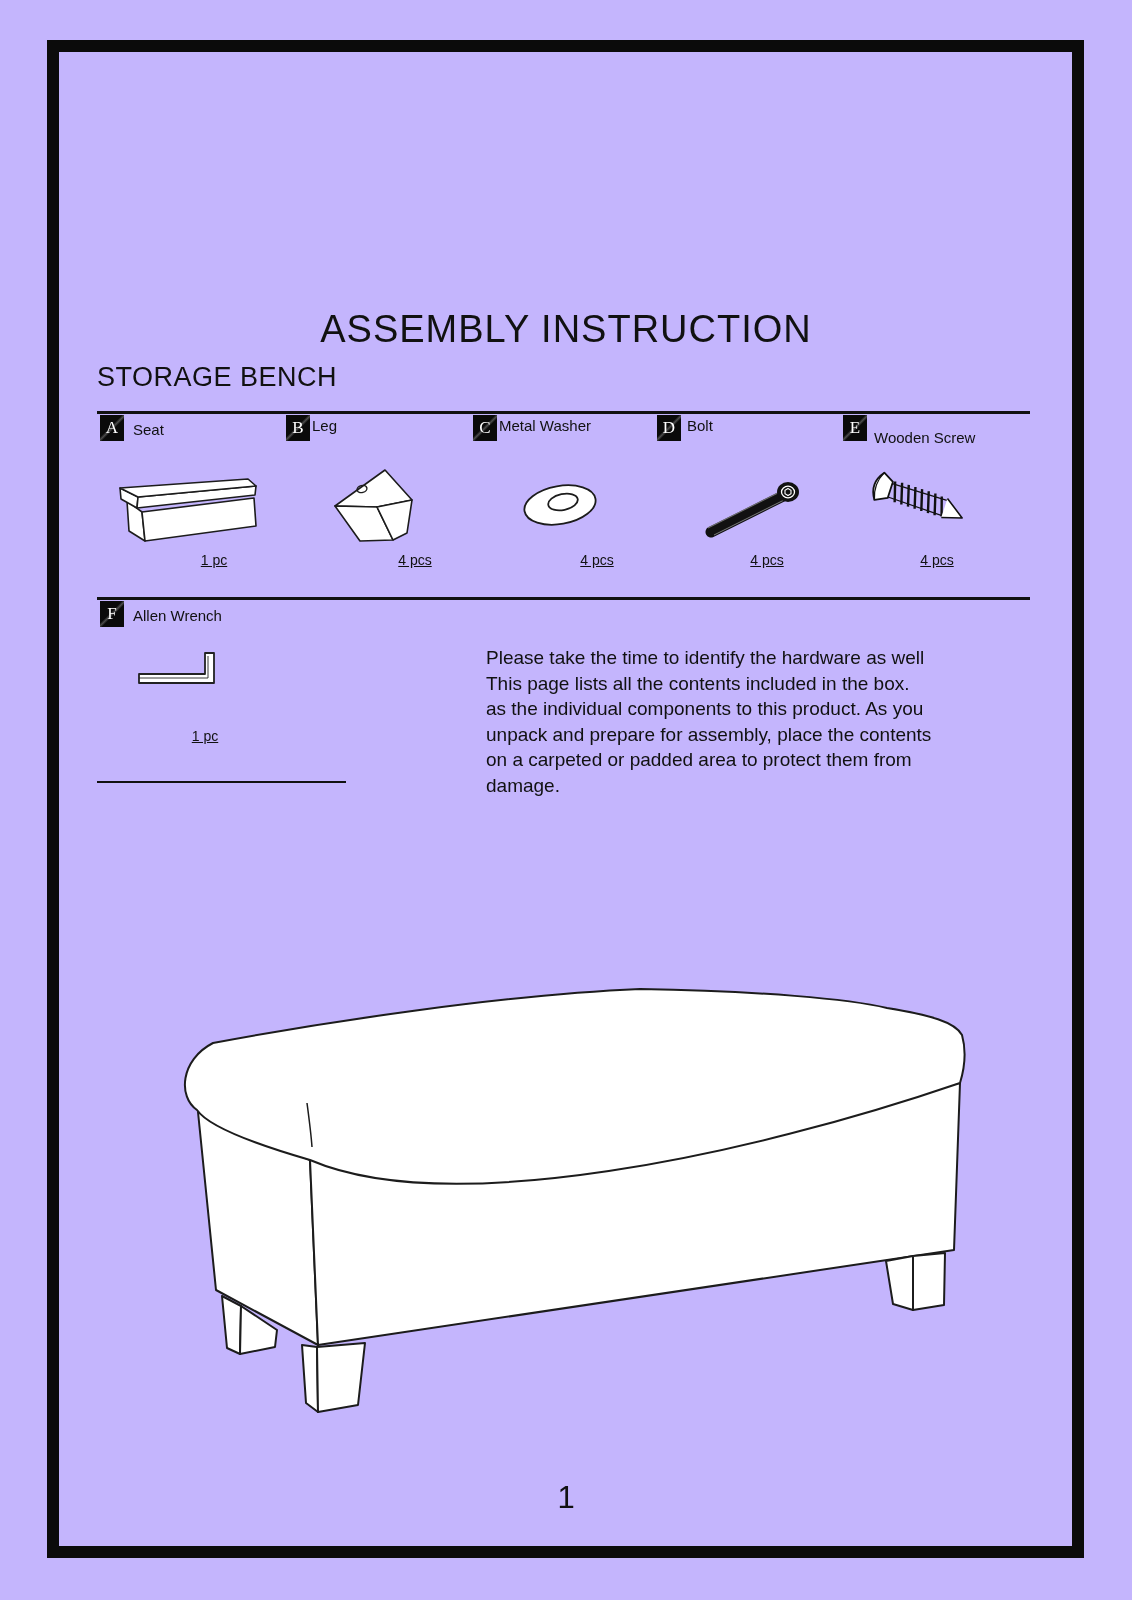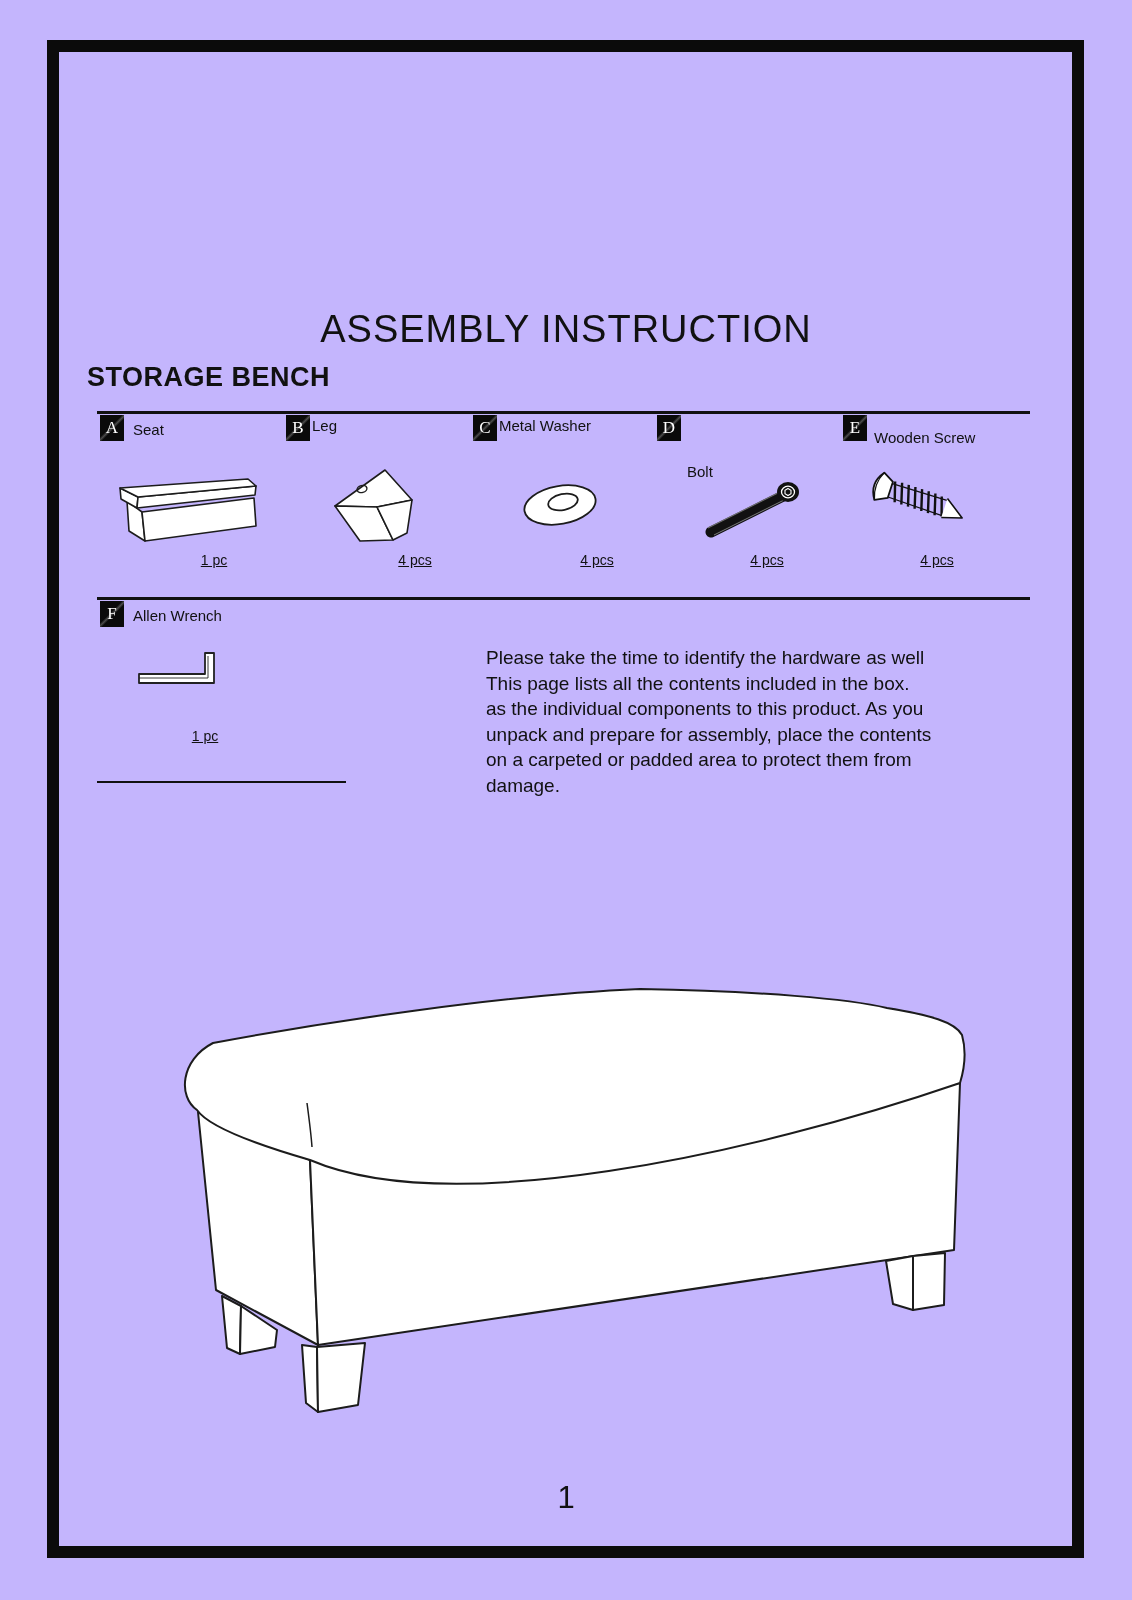--- a/index.html
+++ b/index.html
@@ -1,21 +1,21 @@
 <!DOCTYPE html>
 <html><head>
 <meta charset="utf-8">
 <style>
   html,body{margin:0;padding:0;background:#ffffff;}
   .page{position:relative;width:1132px;height:1600px;background:#c4b5fd;overflow:hidden;
         font-family:"Liberation Sans",sans-serif;color:#000;}
   .abs{position:absolute;}
   .frame{left:47px;top:40px;width:1037px;height:1518px;border:12px solid #0b0b0b;box-sizing:border-box;}
   .title{left:0;top:308px;width:1132px;text-align:center;font-size:38px;letter-spacing:1px;color:#111;}
-  .subtitle{left:87px;top:362px;font-size:27px;font-weight:bold;letter-spacing:0.5px;color:#111;}
+  .subtitle{left:97px;top:362px;font-size:27px;font-weight:normal;letter-spacing:0.5px;color:#111;}
   .rule{height:3px;background:#111;}
   .letterbox{width:24px;height:26px;background:linear-gradient(135deg,#0a0a0a 44%,#4a4a4a 50%,#0a0a0a 56%);
              color:#fff;font-family:"Liberation Serif",serif;font-size:17px;line-height:26px;text-align:center;}
   .partname{font-size:15px;color:#111;line-height:26px;}
   .qty{font-size:14px;color:#111;width:90px;text-align:center;text-decoration:underline;}
   .notice{left:486px;top:645px;width:486px;font-size:19px;line-height:25.5px;color:#111;}
   .notice div{white-space:nowrap;}
   .pagenum{left:0;top:1480px;width:1132px;text-align:center;font-size:31px;color:#111;}
   svg{position:absolute;overflow:visible;}
 </style>
@@ -34,21 +34,21 @@
   <div class="abs letterbox" style="left:100px;top:415px;">A</div>
   <div class="abs partname" style="left:133px;top:417px;">Seat</div>
 
   <div class="abs letterbox" style="left:286px;top:415px;">B</div>
   <div class="abs partname" style="left:312px;top:413px;text-align:right;">Leg</div>
 
   <div class="abs letterbox" style="left:473px;top:415px;">C</div>
   <div class="abs partname" style="left:499px;top:413px;">Metal Washer</div>
 
   <div class="abs letterbox" style="left:657px;top:415px;">D</div>
-  <div class="abs partname" style="left:687px;top:413px;margin-top:46px;">Bolt</div>
+  <div class="abs partname" style="left:687px;top:413px;">Bolt</div>
 
   <div class="abs letterbox" style="left:843px;top:415px;">E</div>
   <div class="abs partname" style="left:874px;top:417px;margin-top:8px;">Wooden Screw</div>
 
   <svg style="left:112px;top:472px;width:150px;height:75px;" viewBox="0 0 150 75">
     <g fill="#fff" stroke="#1c1c1c" stroke-width="1.6" stroke-linejoin="round">
       <path d="M15,29 L30,40 L33,69 L17,59 Z"></path>
       <path d="M30,40 L142,26 L144,54 L33,69 Z"></path>
       <path d="M8,16 L26,25 L25,36 L9,27 Z"></path>
       <path d="M26,25 L144,14 L143,23 L25,36 Z"></path>

